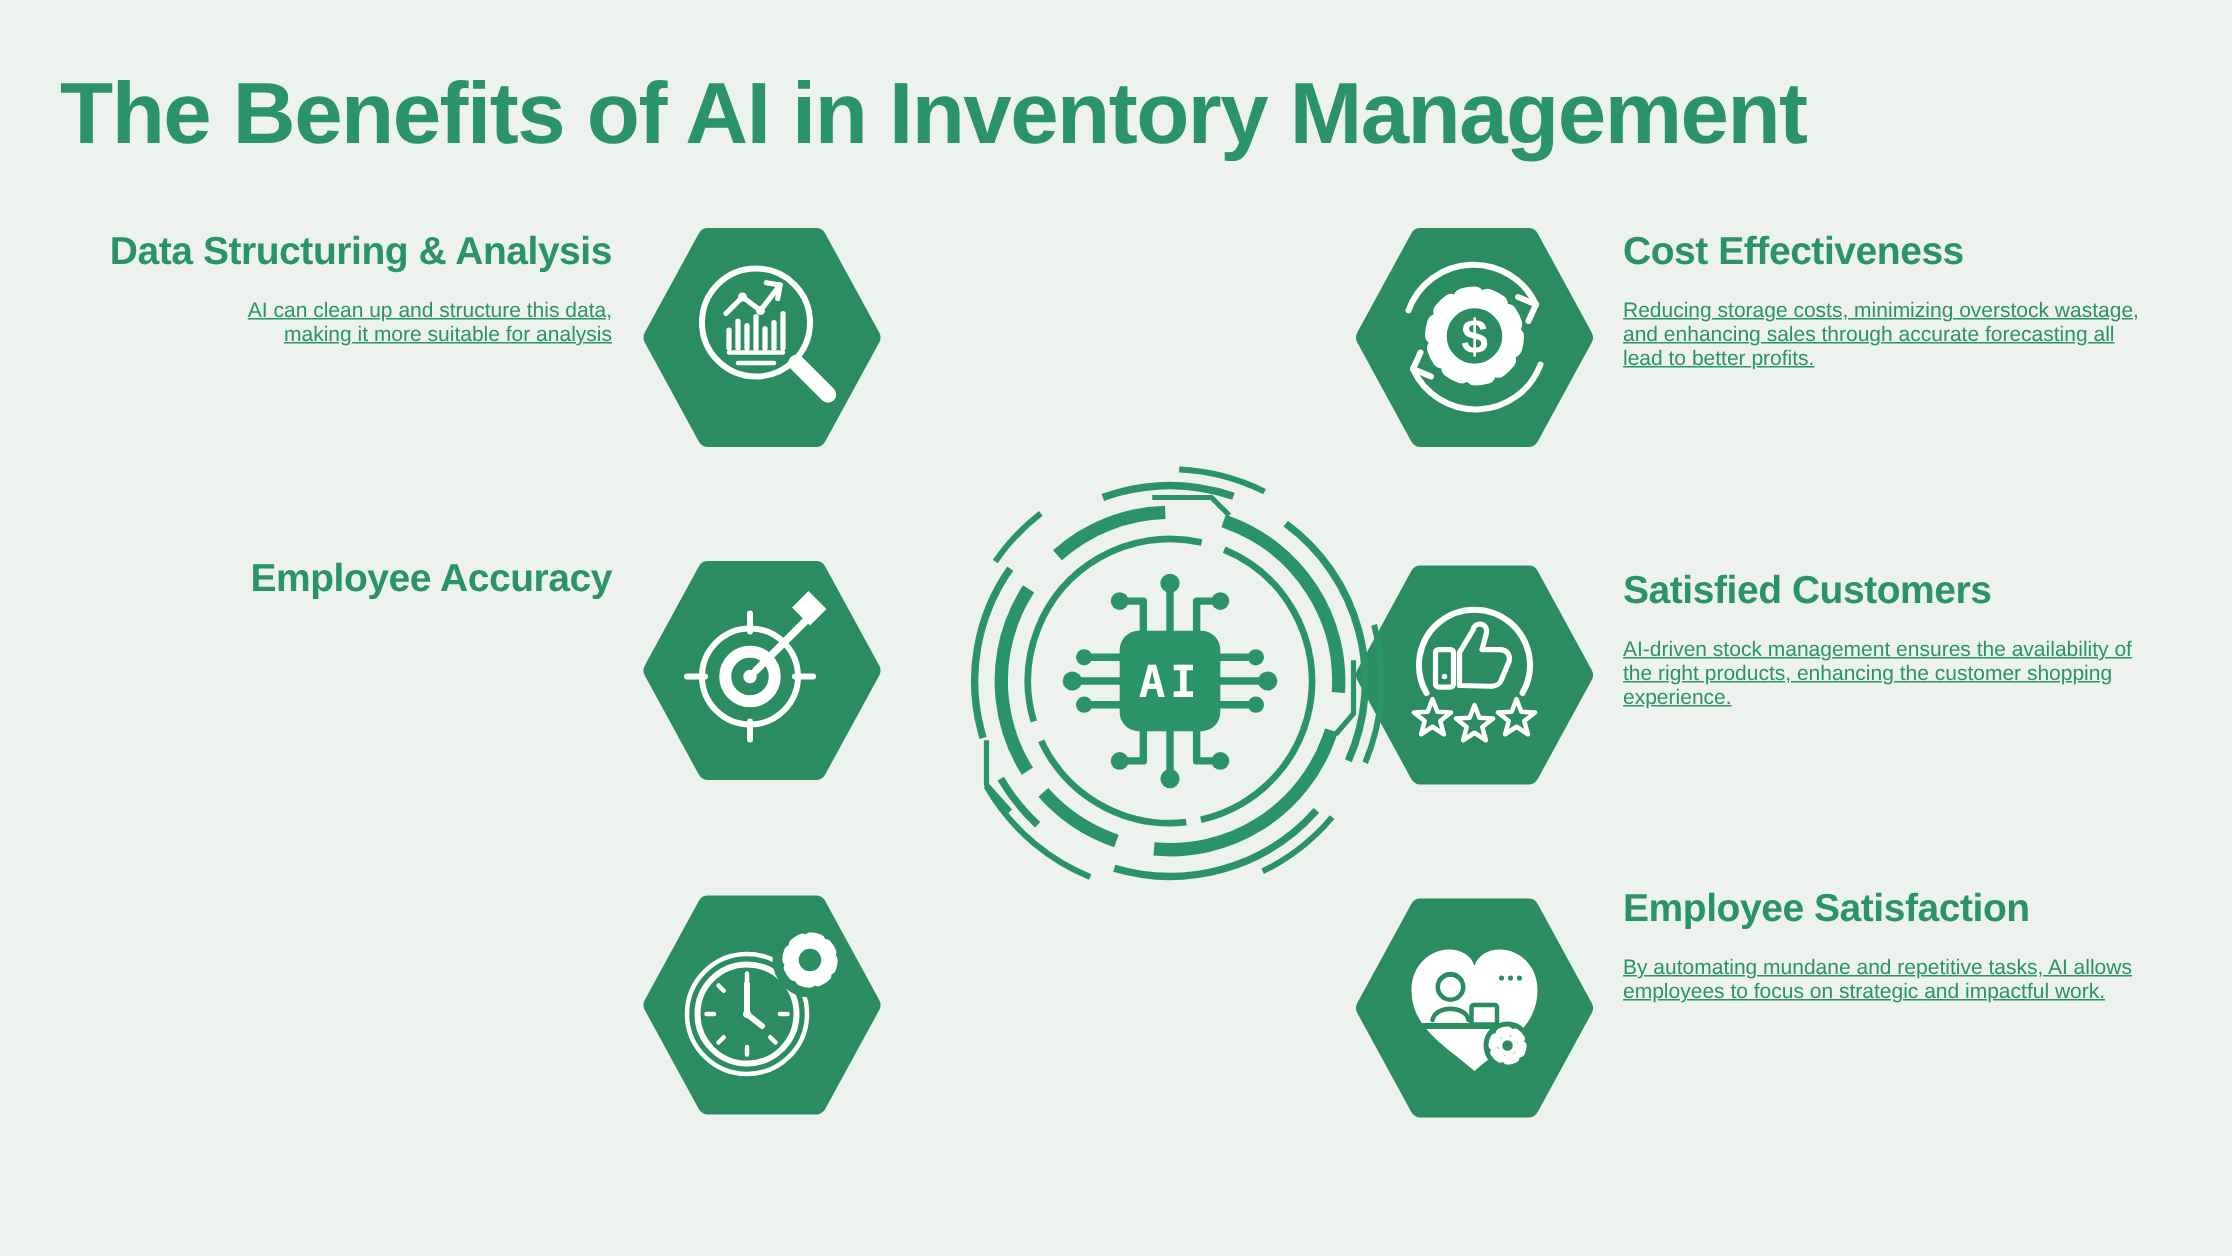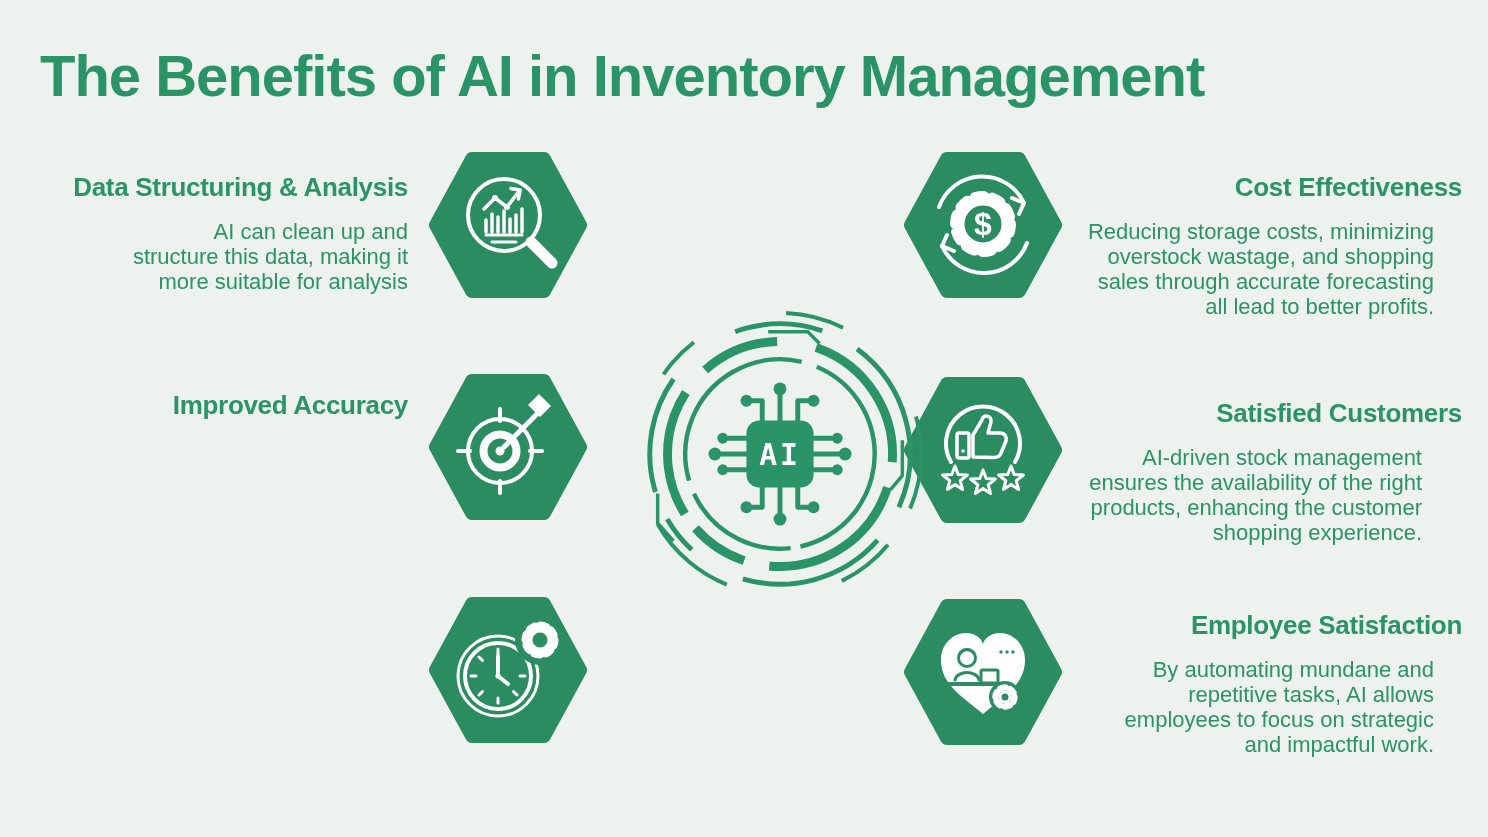--- a/index.html
+++ b/index.html
@@ -16,25 +16,25 @@
     background:var(--bg);
     overflow:hidden;
     font-family:"Liberation Sans", sans-serif;
   }
   .title{
     position:absolute;left:40px;top:42px;
     font-size:58px;font-weight:700;letter-spacing:-1px;
     color:var(--accent);
     white-space:nowrap;
   }
-  .txt{position:absolute;color:var(--accent);margin-top:20px;}
+  .txt{position:absolute;color:var(--accent);}
   .txt h2{font-size:26px;font-weight:700;margin-bottom:16px;letter-spacing:-0.3px;}
-  .txt p{font-size:22px;line-height:1.14;font-weight:400;}
+  .txt p{font-size:14px;line-height:1.14;font-weight:400;text-decoration:underline;}
   .t-left{width:380px;text-align:right;}
-  .t-right{width:380px;text-align:right;}
+  .t-right{width:380px;text-align:left;}
   .t-left p{margin-left:auto;}
   .hex{position:absolute;width:160px;height:148px;}
   .hex svg{display:block;width:100%;height:100%;}
   .center-art{position:absolute;left:632px;top:306px;width:296px;height:296px;}
   .center-art svg{display:block;width:100%;height:100%;}
   .chip-label{
     font-family:"DejaVu Sans Mono", monospace;
     font-size:30px;letter-spacing:3px;fill:var(--white);font-weight:700;
   }
 </style>
@@ -43,28 +43,28 @@
 
 <div class="canvas">
 
   <div class="title">The Benefits of AI in Inventory Management</div>
 
   <div class="txt t-left" style="right:1080px;top:152px">
     <h2>Data Structuring &amp; Analysis</h2>
     <p style="width:276px">AI can clean up and structure this data, making it more suitable for analysis</p>
   </div>
   <div class="txt t-left" style="right:1080px;top:370px">
-    <h2>Improved Accuracy</h2>
+    <h2>Employee Accuracy</h2>
   </div>
   <div class="txt t-left" style="right:1080px;top:614px">
   </div>
 
   <div class="txt t-right" style="left:1082px;top:152px">
     <h2>Cost Effectiveness</h2>
-    <p style="width:352px">Reducing storage costs, minimizing overstock wastage, and shopping sales through accurate forecasting all lead to better profits.</p>
+    <p style="width:352px">Reducing storage costs, minimizing overstock wastage, and enhancing sales through accurate forecasting all lead to better profits.</p>
   </div>
   <div class="txt t-right" style="left:1082px;top:378px">
     <h2>Satisfied Customers</h2>
     <p style="width:340px">AI-driven stock management ensures the availability of the right products, enhancing the customer shopping experience.</p>
   </div>
   <div class="txt t-right" style="left:1082px;top:590px">
     <h2>Employee Satisfaction</h2>
     <p style="width:352px">By automating mundane and repetitive tasks, AI allows employees to focus on strategic and impactful work.</p>
   </div>
 

